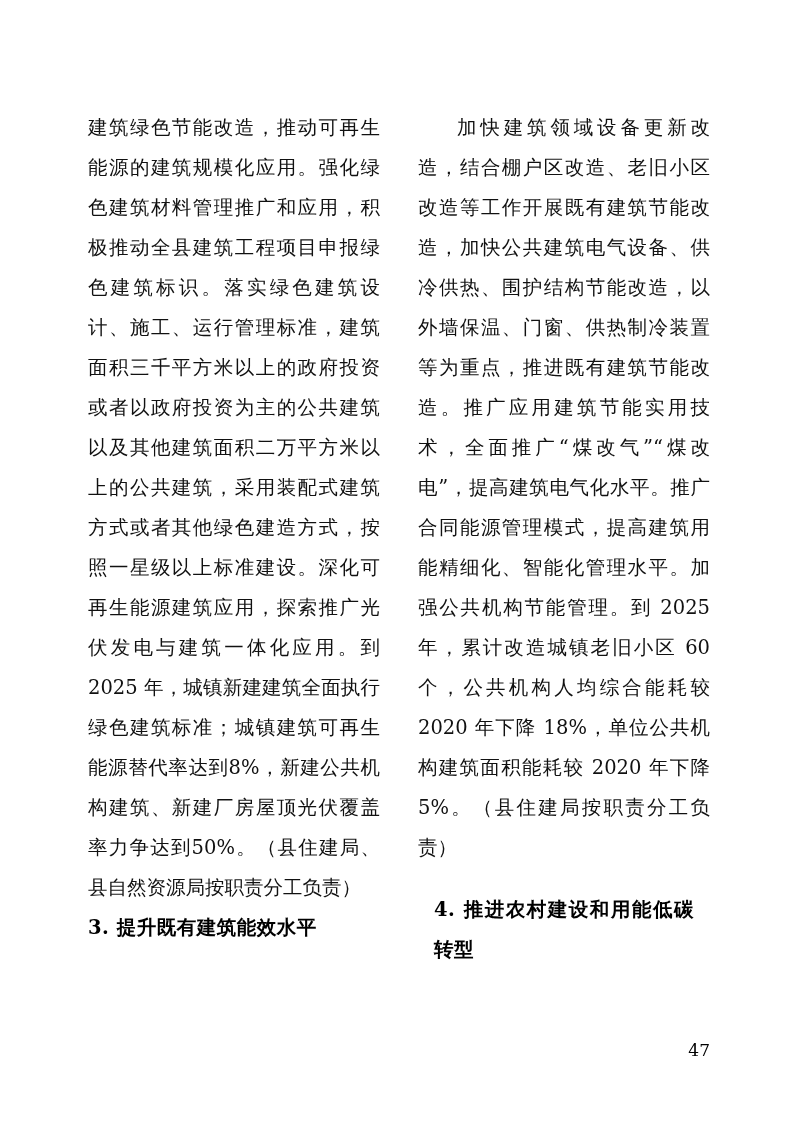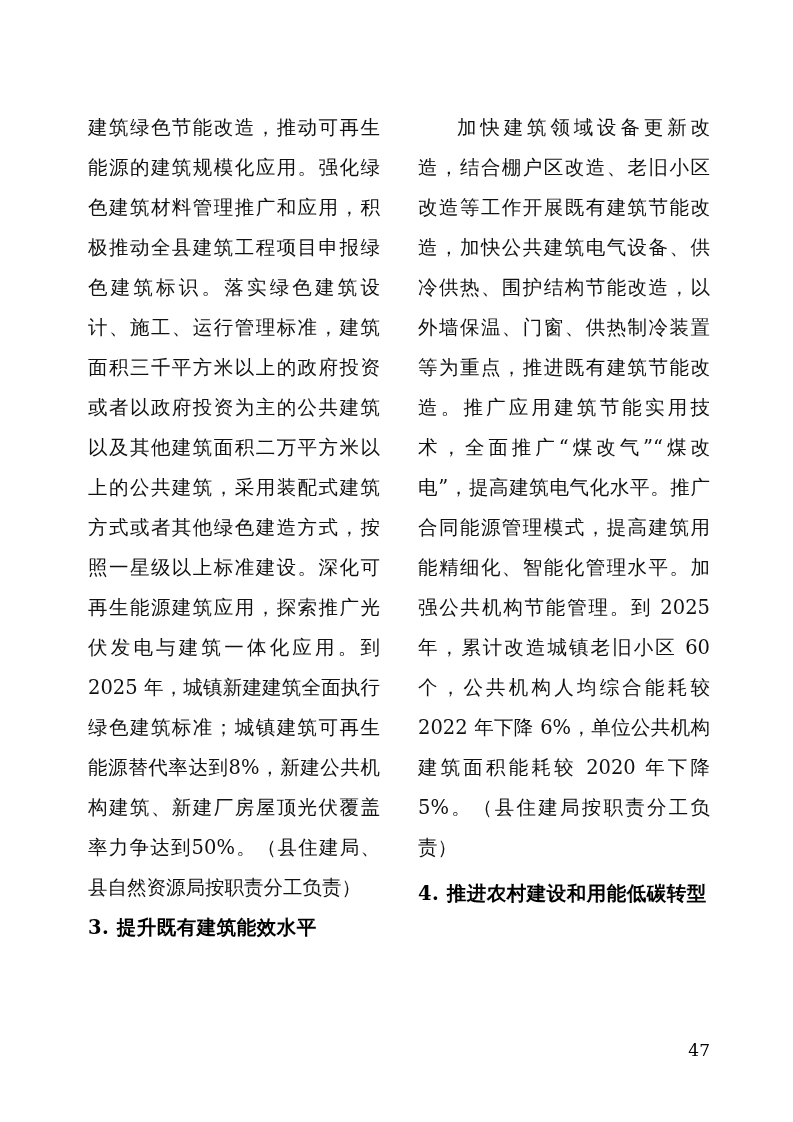--- a/index.html
+++ b/index.html
@@ -45,21 +45,21 @@
     color: #111111;
   }
   .para.indent {
     text-indent: 2em;
   }
   .heading {
     font-size: 19.5px;
     line-height: 40px;
     font-weight: bold;
     text-indent: 2em;
-    margin: 0;
+    margin: 16px;
     color: #000000;
     letter-spacing: 0.5px;
   }
   .heading.hang {
     text-indent: 0;
     text-align: justify;
     text-justify: inter-ideograph;
   }
   .heading-center {
     font-size: 19.5px;
@@ -87,21 +87,21 @@
 <div class="page">
 
   <div class="columns">
 
     <div class="col">
       <p class="para">建筑绿色节能改造，推动可再生能源的建筑规模化应用。强化绿色建筑材料管理推广和应用，积极推动全县建筑工程项目申报绿色建筑标识。落实绿色建筑设计、施工、运行管理标准，建筑面积三千平方米以上的政府投资或者以政府投资为主的公共建筑以及其他建筑面积二万平方米以上的公共建筑，采用装配式建筑方式或者其他绿色建造方式，按照一星级以上标准建设。深化可再生能源建筑应用，探索推广光伏发电与建筑一体化应用。到 2025 年，城镇新建建筑全面执行绿色建筑标准；城镇建筑可再生能源替代率达到8%，新建公共机构建筑、新建厂房屋顶光伏覆盖率力争达到50%。（县住建局、县自然资源局按职责分工负责）</p>
       <p class="heading-center">3. 提升既有建筑能效水平</p>
     </div>
 
     <div class="col">
-      <p class="para indent">加快建筑领域设备更新改造，结合棚户区改造、老旧小区改造等工作开展既有建筑节能改造，加快公共建筑电气设备、供冷供热、围护结构节能改造，以外墙保温、门窗、供热制冷装置等为重点，推进既有建筑节能改造。推广应用建筑节能实用技术，全面推广“煤改气”“煤改电”，提高建筑电气化水平。推广合同能源管理模式，提高建筑用能精细化、智能化管理水平。加强公共机构节能管理。到 2025 年，累计改造城镇老旧小区 60 个，公共机构人均综合能耗较 2022 年下降 6%，单位公共机构建筑面积能耗较 2020 年下降 5%。（县住建局按职责分工负责）</p>
+      <p class="para indent">加快建筑领域设备更新改造，结合棚户区改造、老旧小区改造等工作开展既有建筑节能改造，加快公共建筑电气设备、供冷供热、围护结构节能改造，以外墙保温、门窗、供热制冷装置等为重点，推进既有建筑节能改造。推广应用建筑节能实用技术，全面推广“煤改气”“煤改电”，提高建筑电气化水平。推广合同能源管理模式，提高建筑用能精细化、智能化管理水平。加强公共机构节能管理。到 2025 年，累计改造城镇老旧小区 60 个，公共机构人均综合能耗较 2020 年下降 18%，单位公共机构建筑面积能耗较 2020 年下降 5%。（县住建局按职责分工负责）</p>
       <div class="spacer-sm"></div>
       <p class="heading hang">4. 推进农村建设和用能低碳转型</p>
     </div>
 
   </div>
 
   <div class="page-number">47</div>
 
 </div>
 

